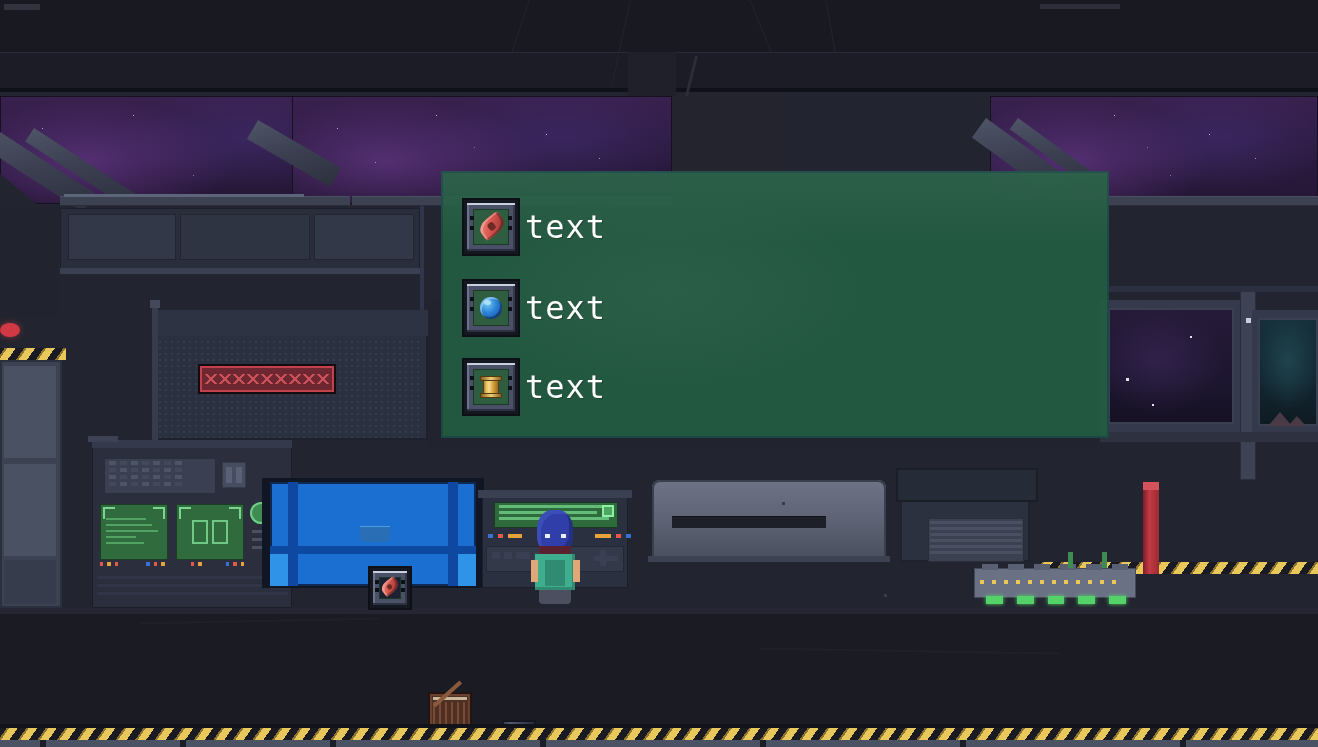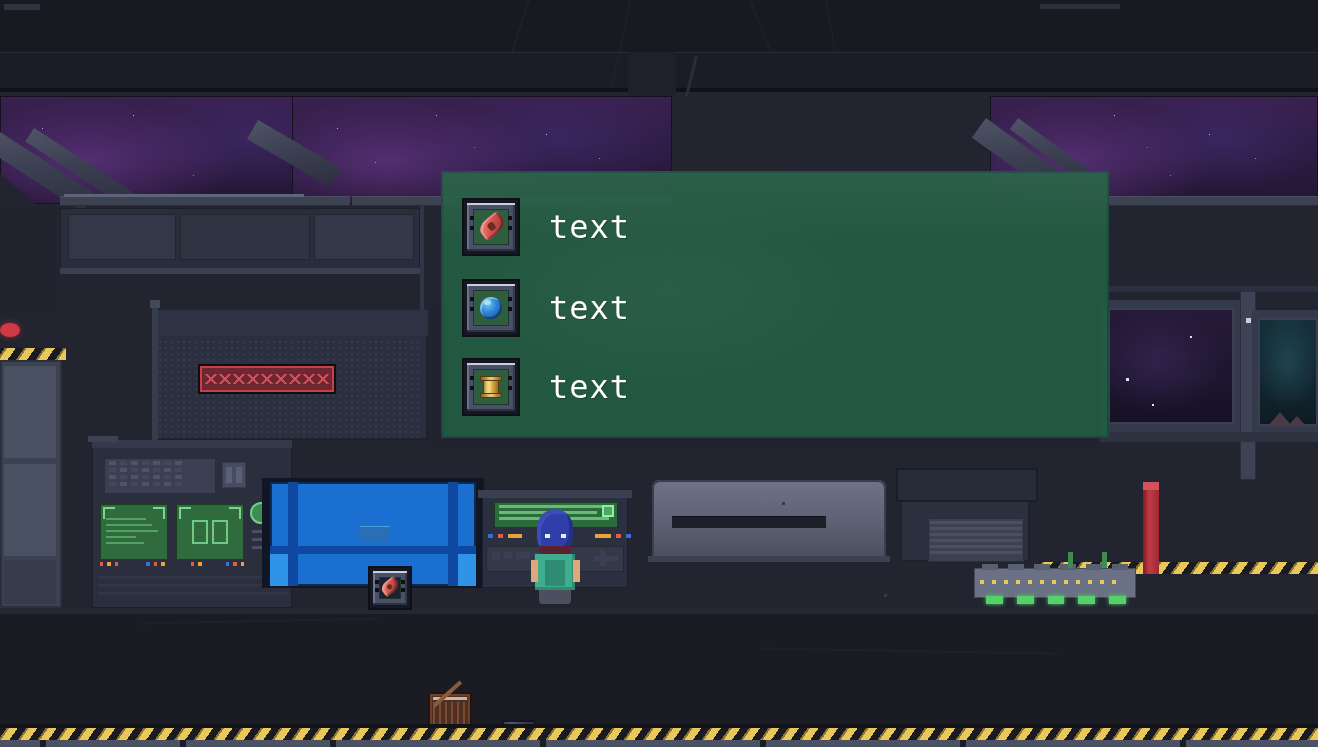--- a/index.html
+++ b/index.html
@@ -220,21 +220,21 @@
     box-shadow:inset 0 0 0 2px rgba(27,72,70,0.95);
   }
   #dialog .sheen{
     position:absolute;left:0;top:0;right:0;bottom:0;
     background:
       linear-gradient(180deg, rgba(255,255,255,0.045) 0%, rgba(255,255,255,0) 28%),
       radial-gradient(ellipse 45% 55% at 34% 45%, rgba(255,255,255,0.035), rgba(0,0,0,0) 70%);
     pointer-events:none;
   }
   .dlg-row{
-    position:absolute;display:flex;align-items:center;gap:29px;
+    position:absolute;display:flex;align-items:center;gap:5px;
   }
   .dlg-label{
     color:#ffffff;
     font-family:"DejaVu Sans Mono", monospace;
     font-size:32px;
     letter-spacing:1px;
     line-height:1;
     text-shadow:1px 1px 0 rgba(0,0,0,0.25);
   }
 

